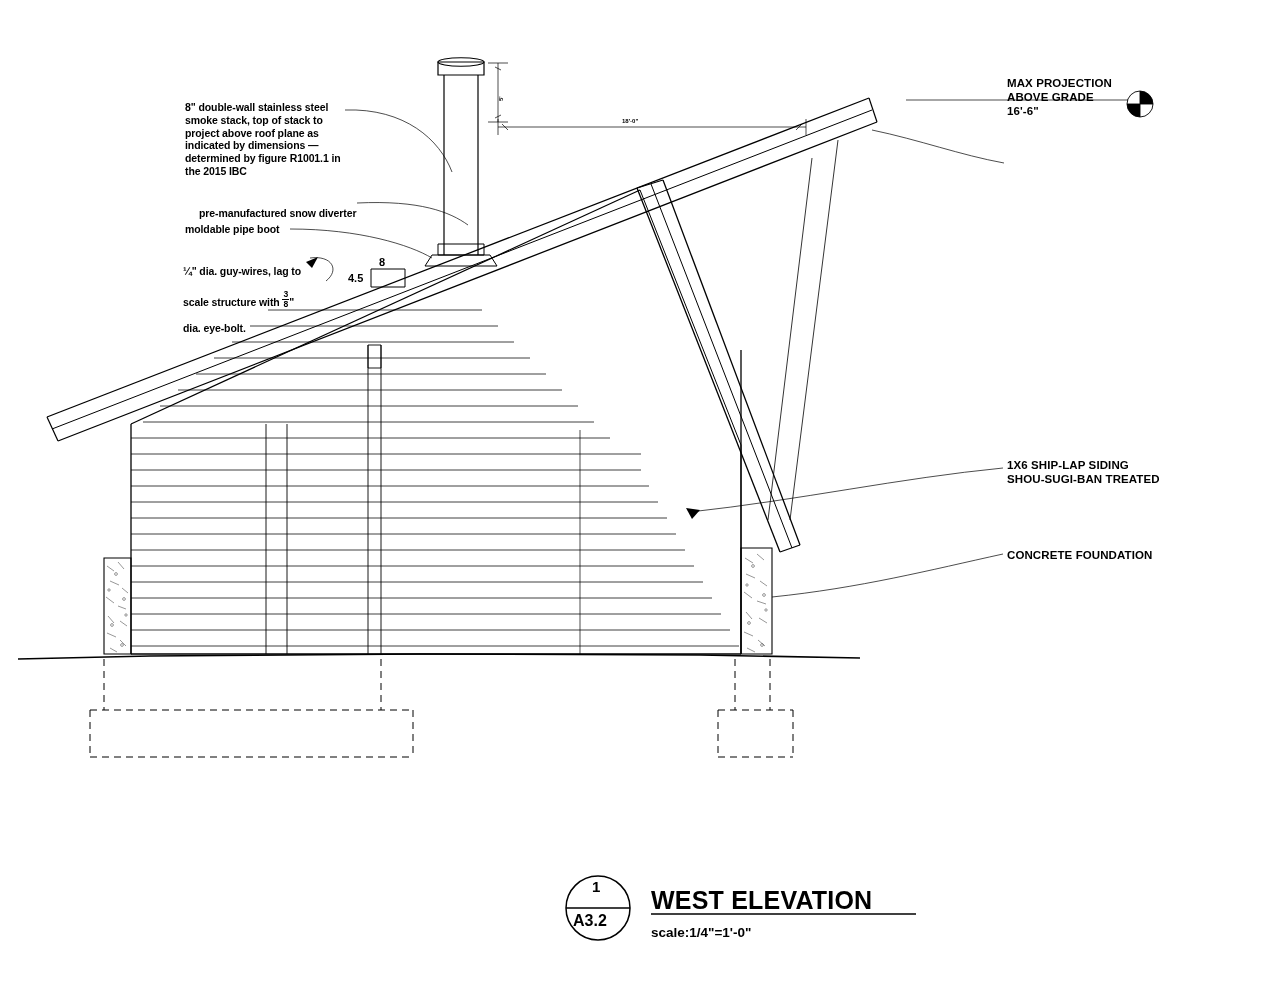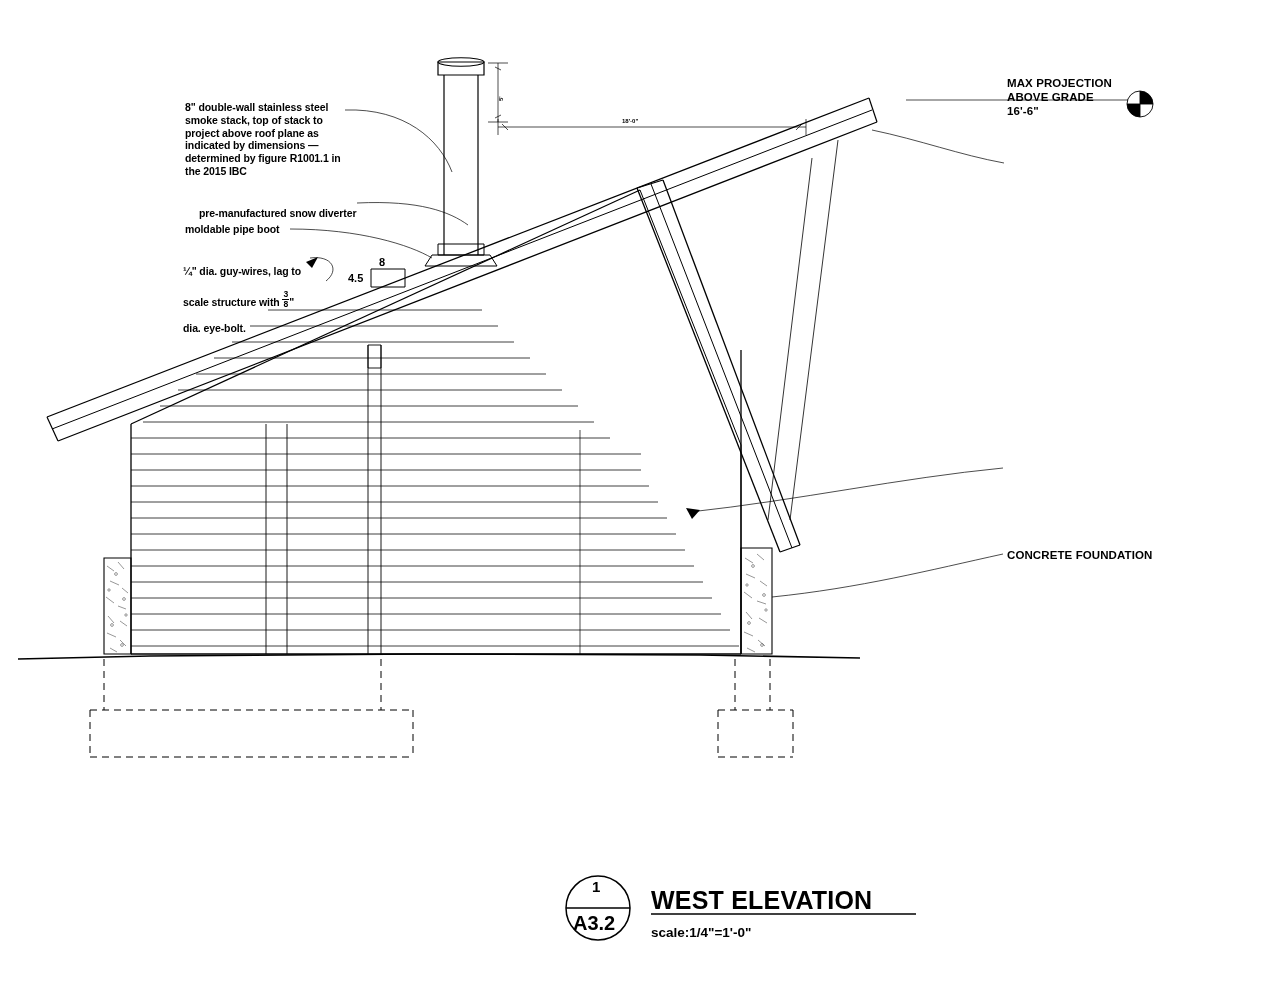--- a/index.html
+++ b/index.html
@@ -56,21 +56,21 @@
   }
   .title-scale {
     font-size: 13.5px;
     font-weight: bold;
   }
   .bubble-num {
     font-size: 15px;
     font-weight: bold;
   }
   .bubble-sheet {
-    font-size: 20px;
+    font-size: 16px;
     font-weight: bold;
   }
   .frac {
     display: inline-block;
     vertical-align: -0.05em;
     font-size: 0.82em;
     text-align: center;
     line-height: 1;
   }
   .frac .num {
@@ -303,20 +303,22 @@
     <span>¼" dia. guy-wires, lag to</span><br>
     <span>scale structure with </span><span class="frac"><span class="num">3</span><span class="den">8</span></span><span>"</span><br>
     <span>dia. eye-bolt.</span>
   </div>
 
   <div class="anno note-right" style="left:1007px; top:76px; width:200px;">MAX PROJECTION
 ABOVE GRADE
 16'-6"</div>
 
 
+  <div class="anno note-right" style="left:1007px; top:458px; width:210px;">1X6 SHIP-LAP SIDING
+SHOU-SUGI-BAN TREATED</div>
 
   <div class="anno note-right" style="left:1007px; top:548px; width:210px;">CONCRETE FOUNDATION</div>
 
   <div class="vert-dim" style="left:498px; top:101px;">5'</div>
 
   <div class="anno tiny-dim" style="left:622px; top:118px;">18'-0"</div>
 
   <div class="anno slope-num" style="left:348px; top:272px;">4.5</div>
 
   <div class="anno slope-num" style="left:379px; top:256px;">8</div>

